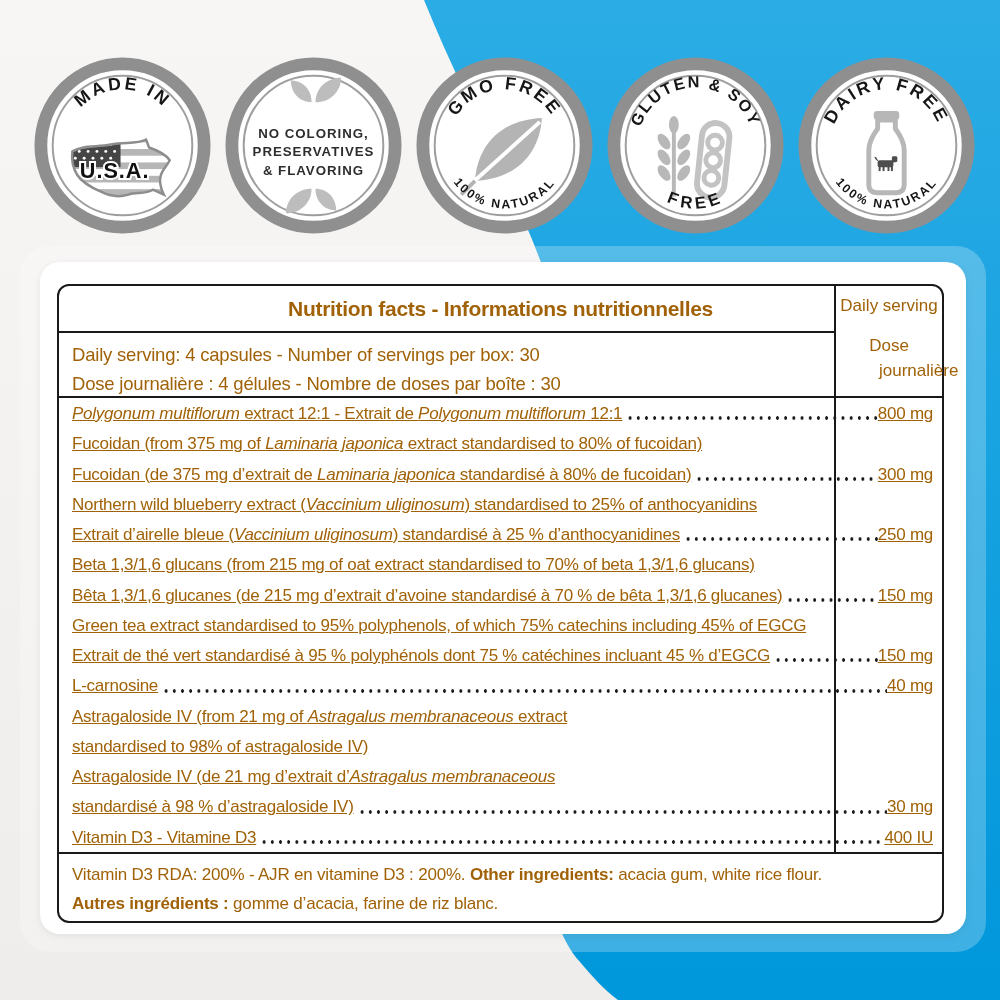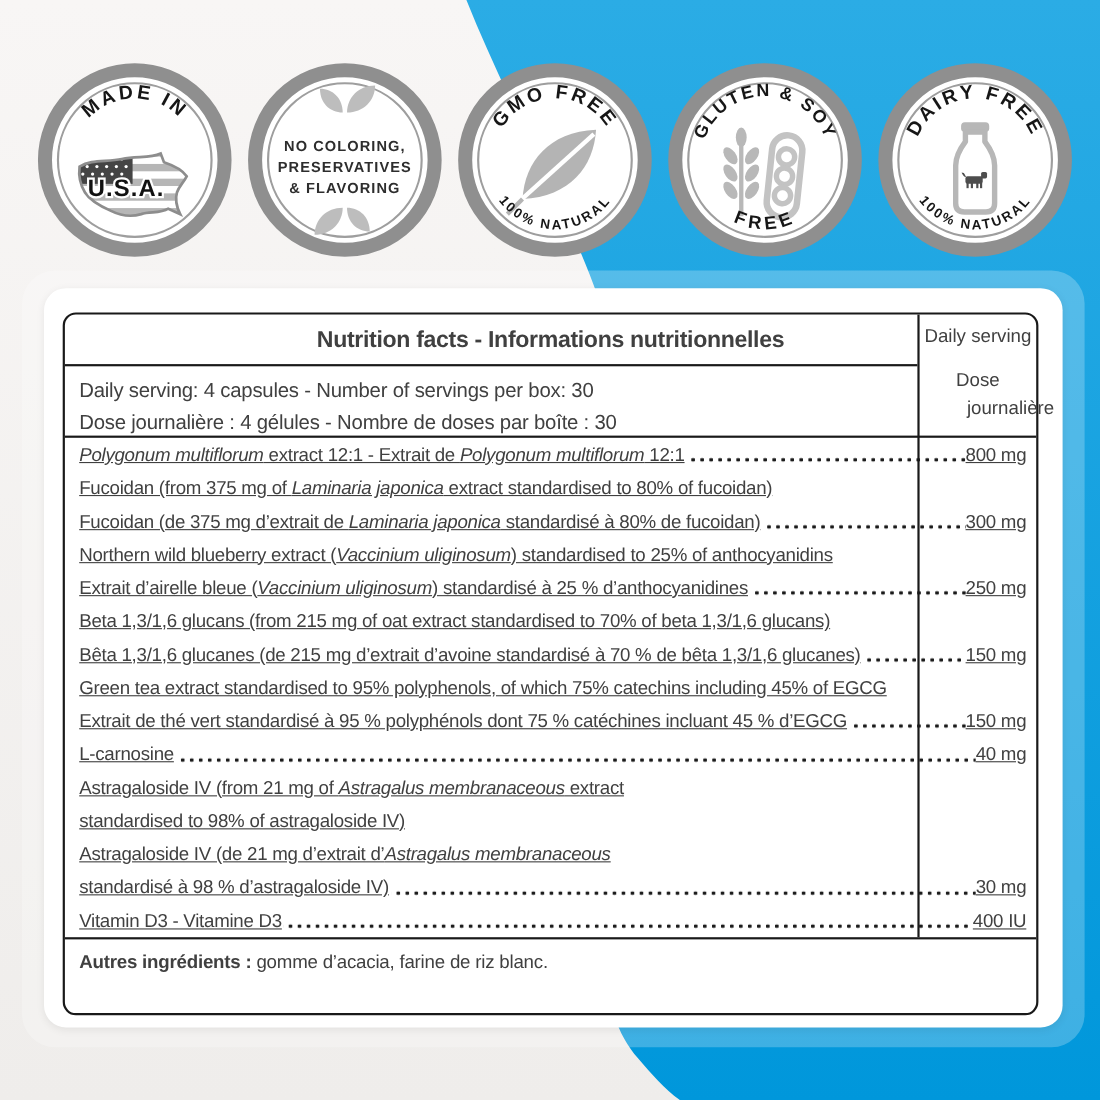--- a/index.html
+++ b/index.html
@@ -21,21 +21,21 @@
   .arc-top.long{font-size:16.5px;letter-spacing:2px;}
   .arc-bot{font-family:"Liberation Sans",sans-serif;font-weight:700;font-size:12.5px;
     letter-spacing:2.2px;fill:#161616;}
   .arc-bot.big{font-size:17px;letter-spacing:4px;}
   .badge-line{font-family:"Liberation Sans",sans-serif;font-weight:700;font-size:13.5px;
     letter-spacing:1px;fill:#2d2d2d;}
   .usa-text{font-family:"Liberation Sans",sans-serif;font-weight:700;font-size:22px;
     fill:#111;stroke:#fff;stroke-width:4px;paint-order:stroke;letter-spacing:1px;}
   
   .ntable{position:absolute;left:17px;top:22px;width:887px;height:639px;box-sizing:border-box;
-    border:2.6px solid #191919;border-radius:12px;color:#404040;}
+    border:2.6px solid #191919;border-radius:12px;color:#a16207;}
   .tline{position:absolute;background:#191919;}
   .hline1{top:45px;left:0;width:775px;height:2.2px;}
   .hline2{top:110px;left:0;right:0;height:2.2px;}
   .hline3{top:566px;left:0;right:0;height:2.2px;}
   .vline{left:775px;top:0;width:2.2px;height:566px;z-index:3;}
   .t-title{position:absolute;top:0;left:0;right:0;height:45px;display:flex;align-items:center;
     justify-content:center;font-weight:700;font-size:21px;letter-spacing:-0.3px;}
   .t-colhead{position:absolute;left:778px;top:0;width:104px;text-align:center;font-size:17px;}
   .t-colhead div{line-height:21px;}
   .ch1{margin-top:9px;}
@@ -157,20 +157,21 @@
             <span class="val">30 mg</span>
           </div>
           <div class="row">
             <span class="lbl"><span>Vitamin D3 - Vitamine D3</span></span>
             <span class="dots"></span>
             <span class="val">400 IU</span>
           </div>
         </div>
 
       <div class="t-footer">
+          <div class="f-line"><span>Vitamin D3 RDA: 200% - AJR en vitamine D3 : 200%. </span><b>Other ingredients:</b><span> acacia gum, white rice flour.</span></div>
           <div class="f-line"><b>Autres ingrédients :</b><span> gomme d’acacia, farine de riz blanc.</span></div>
         </div>
     </div>
   </div>
 
   <div class="badges">
 
     <div class="badge">
       <svg viewBox="0 0 180 180">
         <defs>

